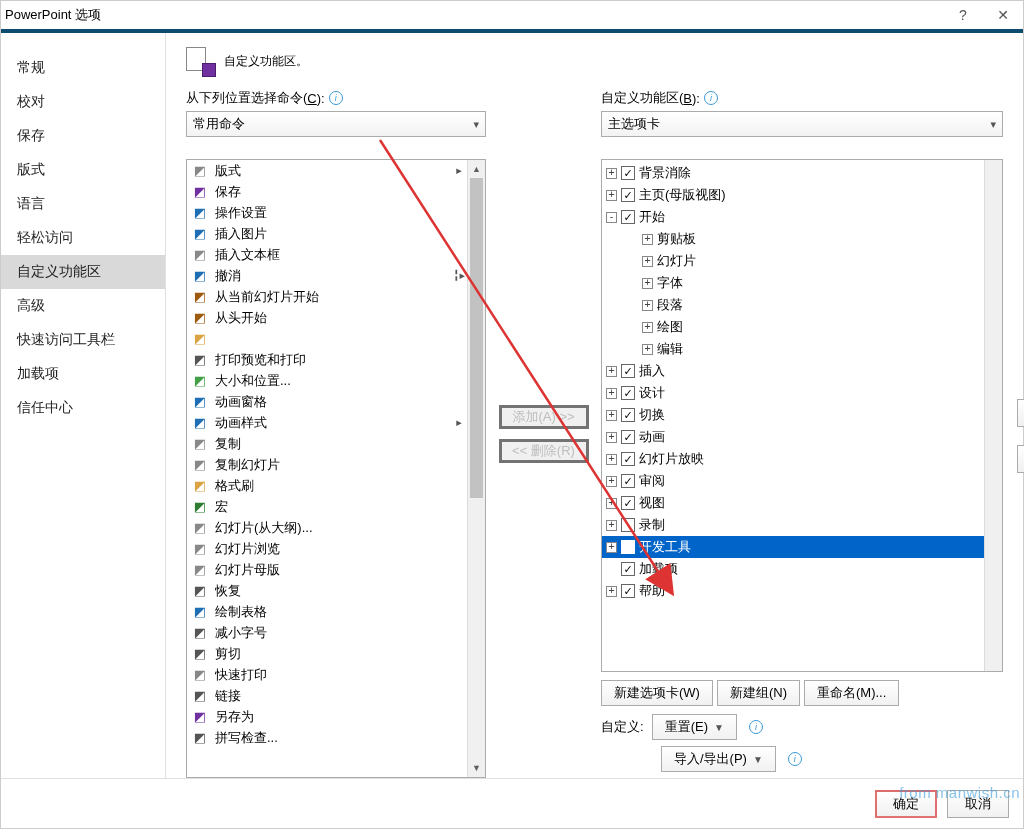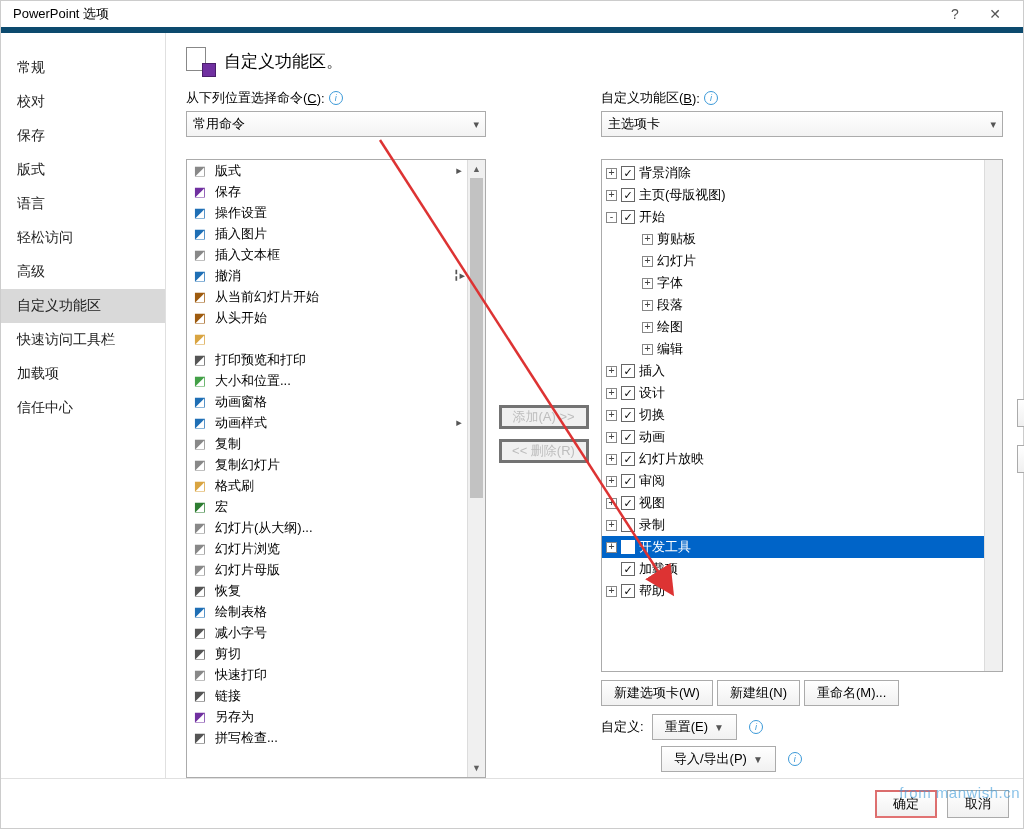--- a/index.html
+++ b/index.html
@@ -1,36 +1,36 @@
 <!DOCTYPE html>
 <html><head>
 <meta charset="utf-8">
 <style>
 * { box-sizing: border-box; margin: 0; padding: 0; font-family: "Microsoft YaHei", "Segoe UI", sans-serif; }
 body { background: #fff; width: 1024px; height: 829px; overflow: hidden; position: relative; }
 
 .window { width: 1024px; height: 829px; border: 1px solid #ccc; display: flex; flex-direction: column; }
 
-.titlebar { height: 32px; display: flex; align-items: center; padding: 0 8px; border-bottom: 6px solid #0c4a6e; font-size: 13px; }
+.titlebar { height: 32px; display: flex; align-items: center; padding: 0 0; border-bottom: 4px solid #0c4a6e; font-size: 13px; }
 .titlebar .title { flex: 1; padding-left: 4px; }
 .titlebar .btn { width: 40px; height: 100%; display: flex; align-items: center; justify-content: center; font-size: 14px; color: #555; cursor: pointer; }
 
 .body { flex: 1; display: flex; min-height: 0; }
 
 .sidebar { width: 165px; border-right: 1px solid #e0e0e0; padding: 18px 0; }
 .sidebar .item { padding: 8px 16px; font-size: 14px; color: #222; cursor: pointer; }
 .sidebar .item.selected { background: #d9d9d9; }
 
 .main { flex: 1; padding: 14px 20px 0 20px; display: flex; flex-direction: column; min-height: 0; }
 
 .header-row { display: flex; align-items: center; margin-bottom: 14px; }
 .header-icon { width: 28px; height: 28px; margin-right: 10px; position: relative; }
 .header-icon .doc { width: 20px; height: 24px; border: 1px solid #888; background: #fff; position: absolute; }
 .header-icon .disk { width: 14px; height: 14px; background: #7030a0; position: absolute; bottom: -2px; right: -2px; border: 1px solid #4a1e6b; }
-.header-title { font-size: 17px; }
+.header-title { font-size: 12px; }
 
 .columns { flex: 1; display: flex; gap: 10px; min-height: 0; }
 
 .col-left { width: 300px; display: flex; flex-direction: column; }
 .col-mid { width: 95px; display: flex; flex-direction: column; justify-content: center; gap: 10px; align-items: center; }
 .col-right { flex: 1; display: flex; flex-direction: column; min-width: 0; }
 
 .section-label { font-size: 13px; margin-bottom: 4px; display: flex; align-items: center; }
 .section-label u { text-decoration: underline; }
 .info-icon { display: inline-flex; width: 14px; height: 14px; border-radius: 50%; border: 1px solid #3b99d8; color: #3b99d8; font-size: 9px; align-items: center; justify-content: center; margin-left: 4px; font-style: italic; }
@@ -97,22 +97,22 @@
   </div>
 
   <div class="body">
     <div class="sidebar" id="sidebar">
         <div class="item">常规</div>
         <div class="item">校对</div>
         <div class="item">保存</div>
         <div class="item">版式</div>
         <div class="item">语言</div>
         <div class="item">轻松访问</div>
+        <div class="item selected">自定义功能区</div>
         <div class="item">高级</div>
-        <div class="item selected">自定义功能区</div>
         <div class="item">快速访问工具栏</div>
         <div class="item">加载项</div>
         <div class="item">信任中心</div>
       </div>
 
     <div class="main">
       <div class="header-row">
         <div class="header-icon">
           <div class="doc"></div>
             <div class="disk"></div>

